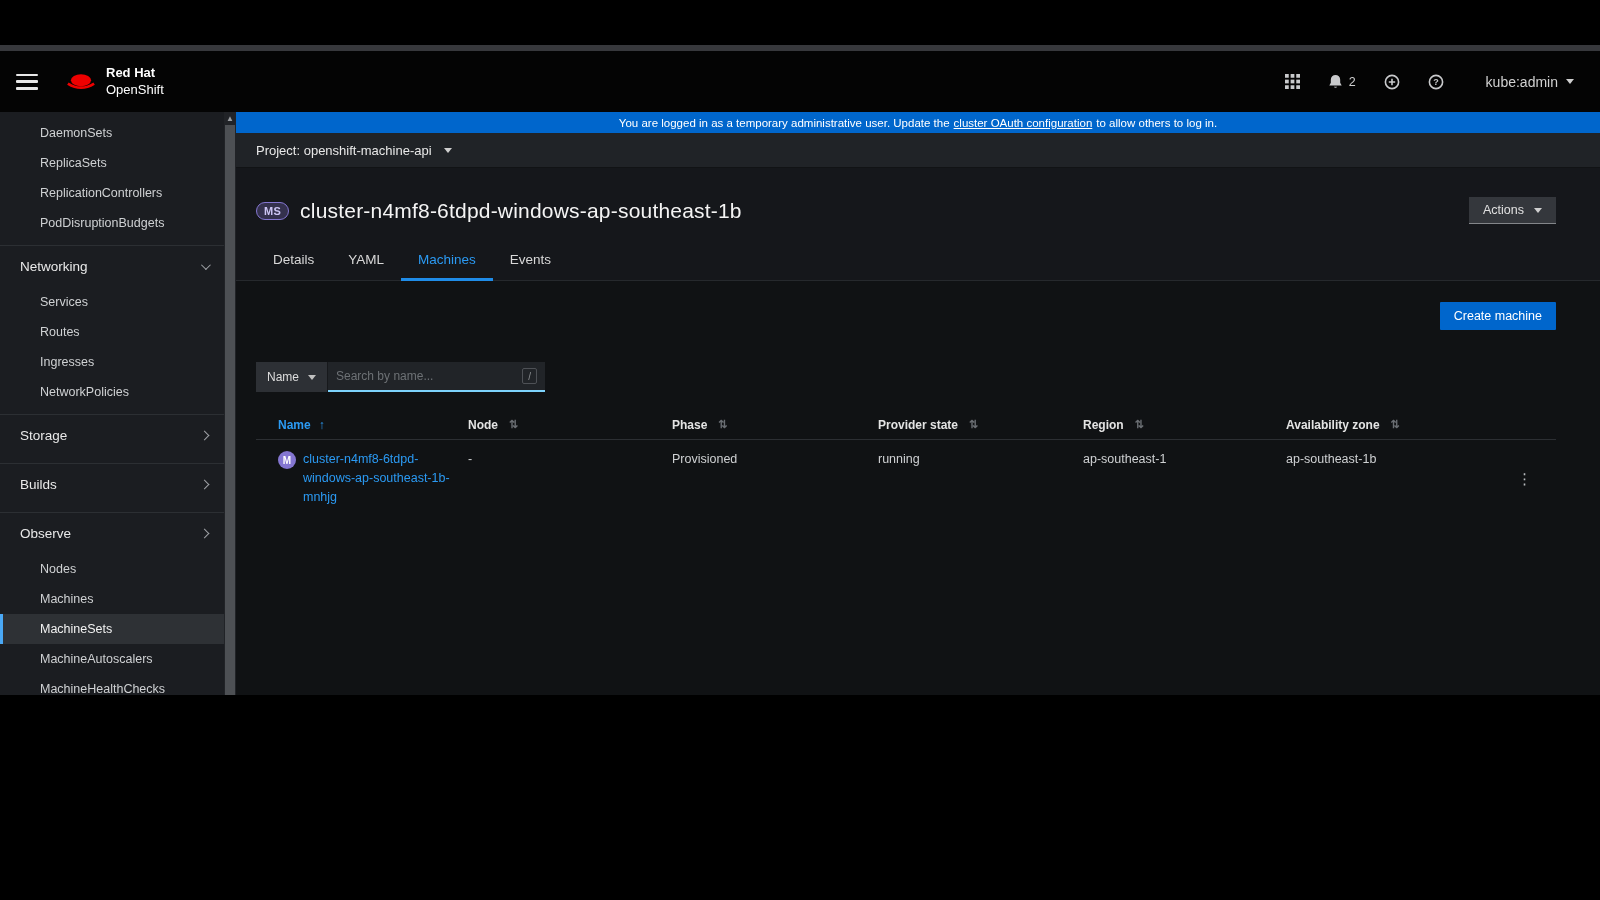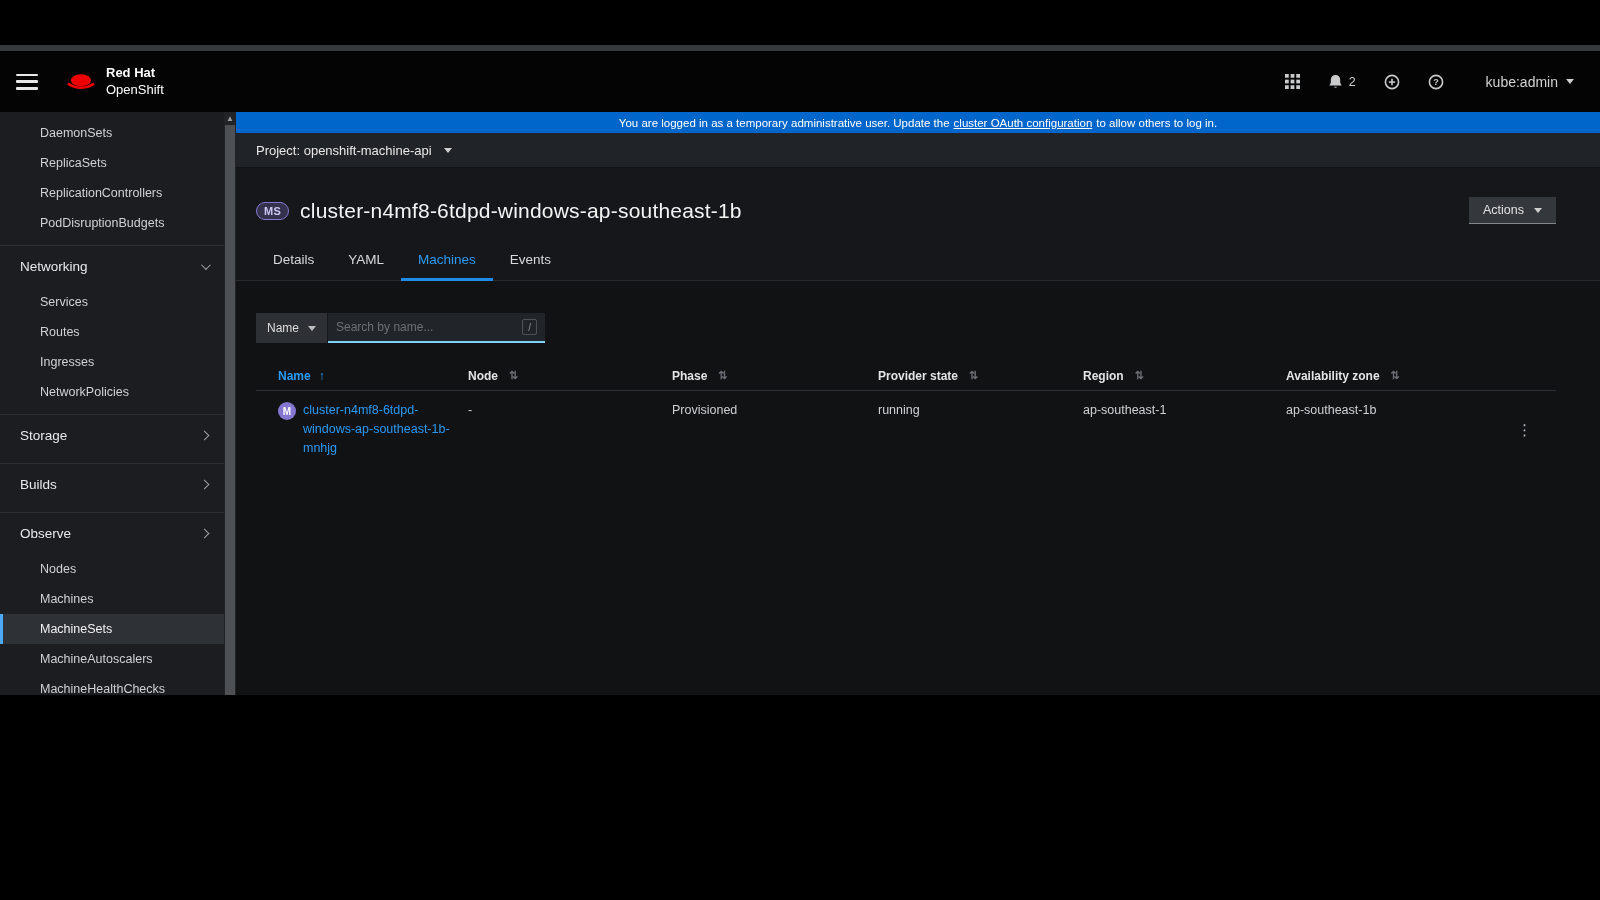--- a/index.html
+++ b/index.html
@@ -232,20 +232,23 @@
           </div>
           <div class="tabs">
             <div class="tab">Details</div>
             <div class="tab">YAML</div>
             <div class="tab active">Machines</div>
             <div class="tab">Events</div>
           </div>
         </div>
 
         <div class="content">
+          <div class="create-row">
+            <button class="create-btn">Create machine</button>
+          </div>
 
           <div class="toolbar">
             <button class="attr-btn">
               <span>Name</span>
               <span class="caret"></span>
             </button>
             <div class="search-box">
               <input type="text" placeholder="Search by name..." style="">
               <span class="kbd">/</span>
             </div>

